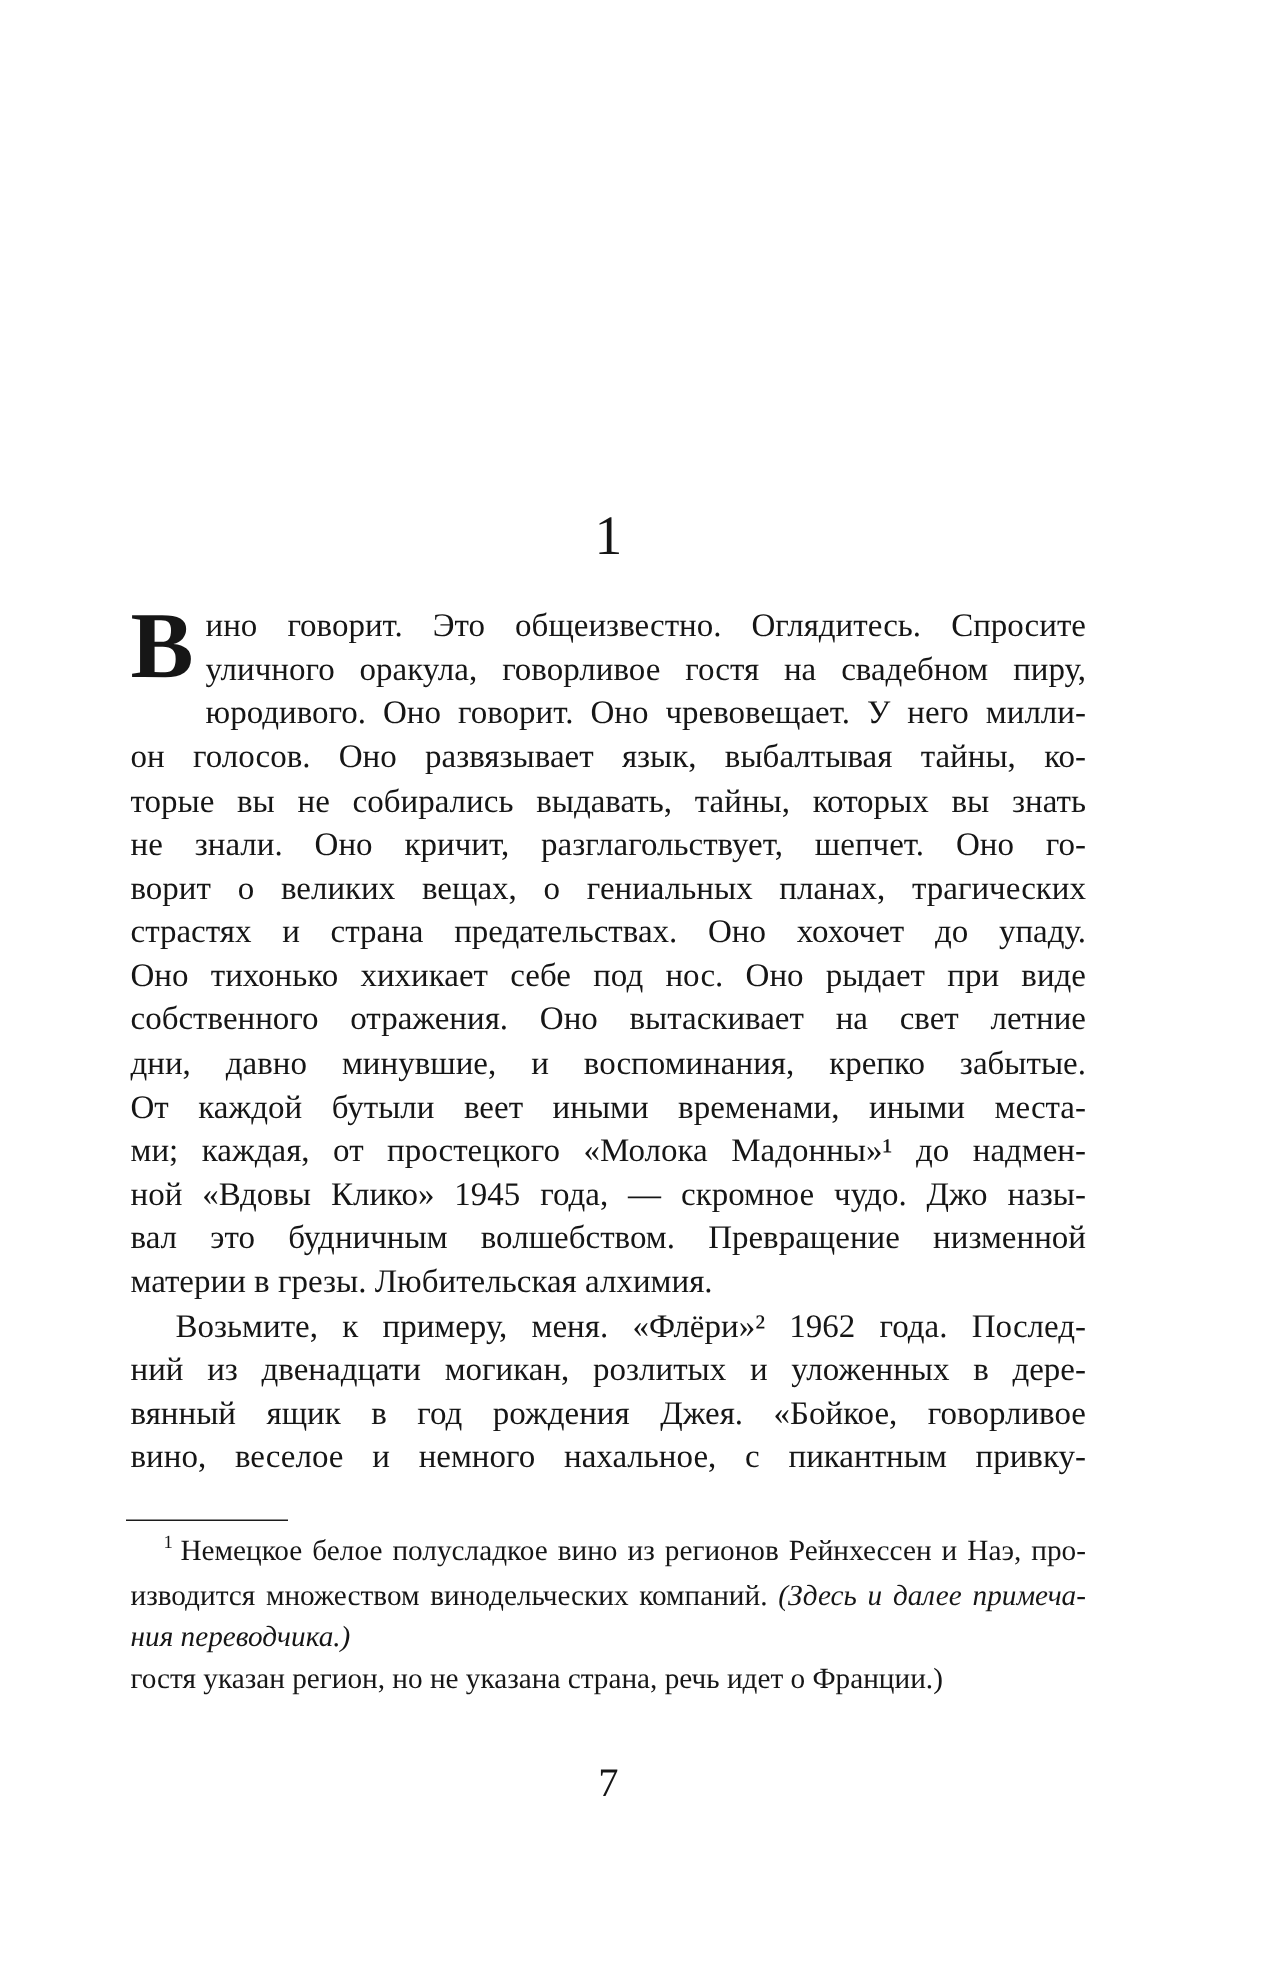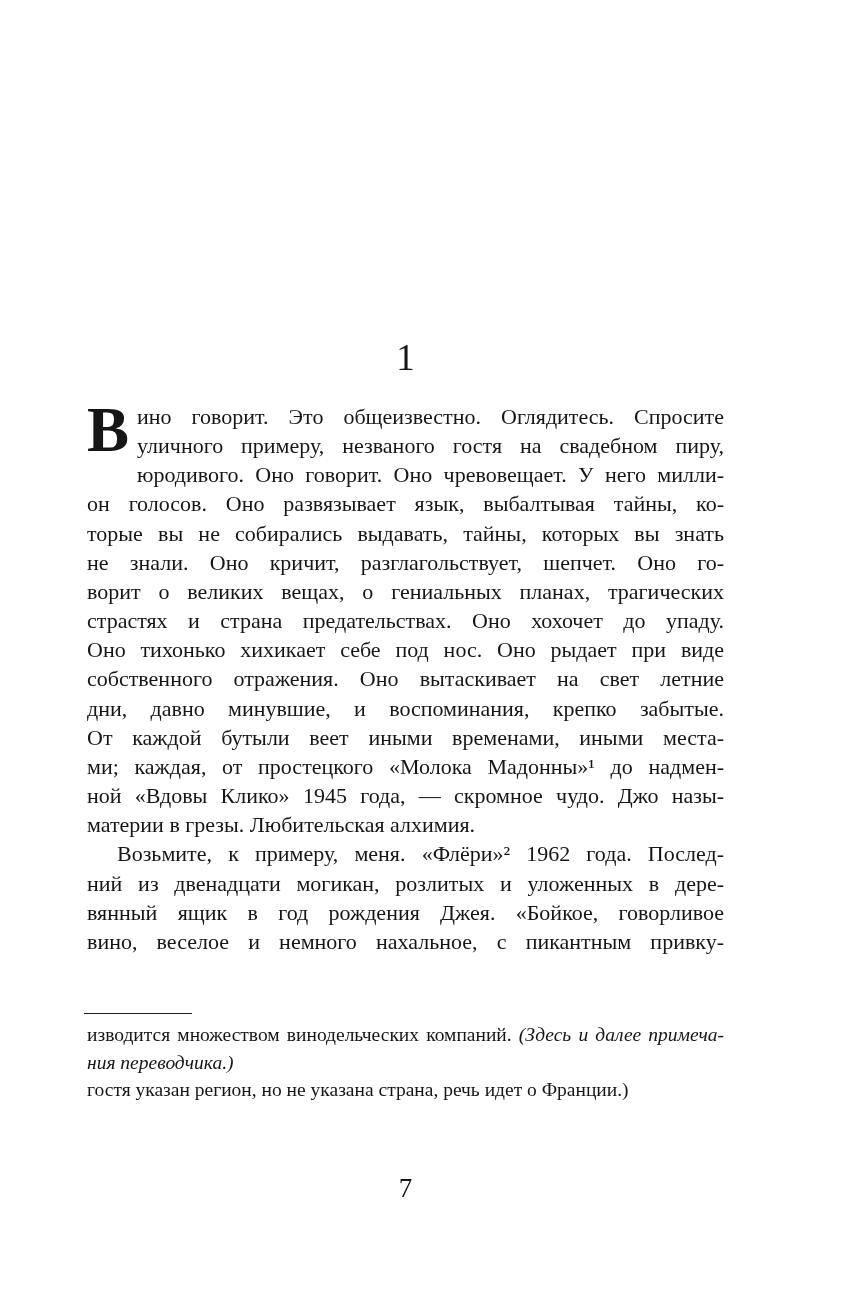--- a/index.html
+++ b/index.html
@@ -81,47 +81,49 @@
 </head>
 <body>
 
 <div class="page">
   <div class="chapter-number">1</div>
 
   <div class="body-text">
       <div>
         <span class="dropcap">В</span>
         <div class="tline">ино говорит. Это общеизвестно. Оглядитесь. Спросите</div>
-        <div class="tline">уличного примеру, незваного гостя на свадебном пиру,</div>
+        <div class="tline">уличного оракула, говорливое гостя на свадебном пиру,</div>
         <div class="tline">юродивого. Оно говорит. Оно чревовещает. У него милли-</div>
         <div class="tline">он голосов. Оно развязывает язык, выбалтывая тайны, ко-</div>
         <div class="tline">торые вы не собирались выдавать, тайны, которых вы знать</div>
         <div class="tline">не знали. Оно кричит, разглагольствует, шепчет. Оно го-</div>
         <div class="tline">ворит о великих вещах, о гениальных планах, трагических</div>
         <div class="tline">страстях и страна предательствах. Оно хохочет до упаду.</div>
         <div class="tline">Оно тихонько хихикает себе под нос. Оно рыдает при виде</div>
         <div class="tline">собственного отражения. Оно вытаскивает на свет летние</div>
         <div class="tline">дни, давно минувшие, и воспоминания, крепко забытые.</div>
         <div class="tline">От каждой бутыли веет иными временами, иными места-</div>
         <div class="tline">ми; каждая, от простецкого «Молока Мадонны»¹ до надмен-</div>
         <div class="tline">ной «Вдовы Клико» 1945 года, — скромное чудо. Джо назы-</div>
+        <div class="tline">вал это будничным волшебством. Превращение низменной</div>
         <div class="tline endline">материи в грезы. Любительская алхимия.</div>
       </div>
       <div>
         <div class="tline indent">Возьмите, к примеру, меня. «Флёри»² 1962 года. Послед-</div>
         <div class="tline">ний из двенадцати могикан, розлитых и уложенных в дере-</div>
         <div class="tline">вянный ящик в год рождения Джея. «Бойкое, говорливое</div>
         <div class="tline">вино, веселое и немного нахальное, с пикантным привку-</div>
       </div>
     </div>
 
   <div class="footnote-rule"></div>
 
   <div class="footnotes">
       <div>
+        <div class="tline fline findent"><span class="fnmark">1</span><span>Немецкое белое полусладкое вино из регионов Рейнхессен и Наэ, про-</span></div>
         <div class="tline fline"><span>изводится множеством винодельческих компаний. </span><span class="it">(Здесь и далее примеча-</span></div>
         <div class="tline fline endline"><span class="it">ния переводчика.)</span></div>
       </div>
       <div>
         <div class="tline fline endline"><span>гостя указан регион, но не указана страна, речь идет о Франции.)</span></div>
       </div>
     </div>
 
   <div class="page-number">7</div>
 </div>

